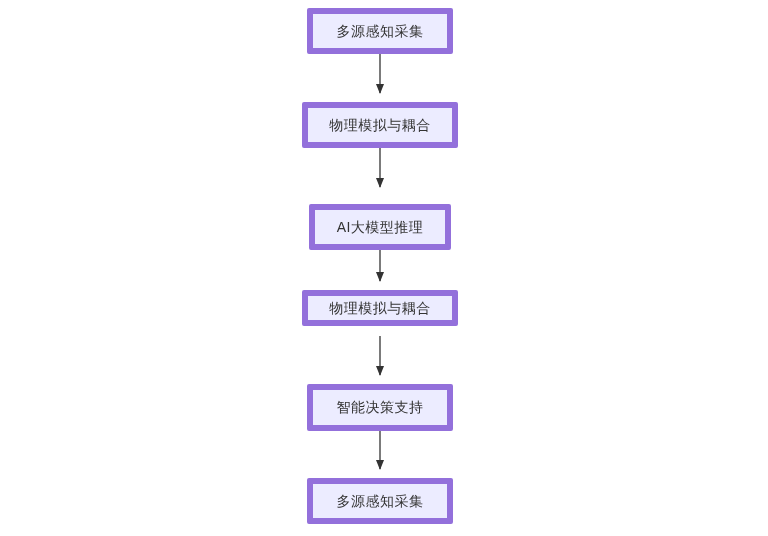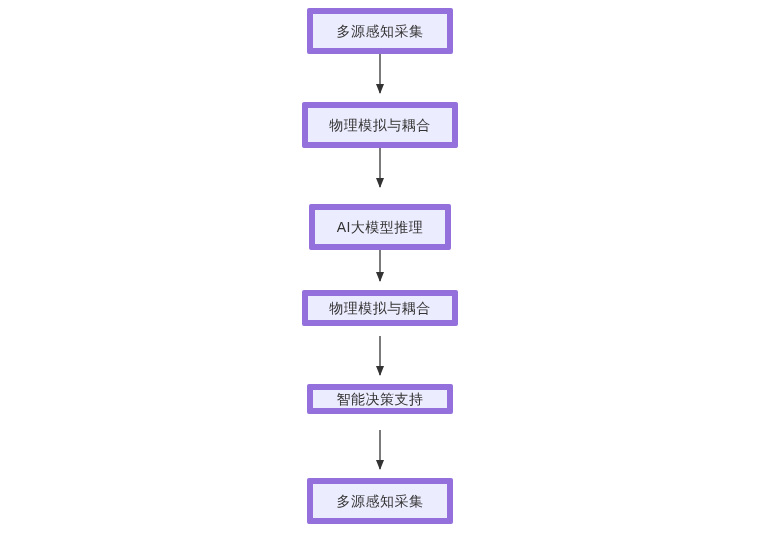--- a/index.html
+++ b/index.html
@@ -66,20 +66,20 @@
       </div>
       <div class="node" style="left: 302px; top: 102px; width: 156px; height: 46px; background: rgb(236, 236, 255); border-color: rgb(147, 112, 219);">
         <span>物理模拟与耦合</span>
       </div>
       <div class="node" style="left: 309px; top: 204px; width: 142px; height: 46px; background: rgb(236, 236, 255); border-color: rgb(147, 112, 219);">
         <span>AI大模型推理</span>
       </div>
       <div class="node" style="left: 302px; top: 290px; width: 156px; height: 36px; background: rgb(236, 236, 255); border-color: rgb(147, 112, 219);">
         <span>物理模拟与耦合</span>
       </div>
-      <div class="node" style="left: 307px; top: 384px; width: 146px; height: 30px; background: rgb(236, 236, 255); border-color: rgb(147, 112, 219);">
+      <div class="node" style="left: 307px; top: 384px; width: 146px; height: 47px; background: rgb(236, 236, 255); border-color: rgb(147, 112, 219);">
         <span>智能决策支持</span>
       </div>
       <div class="node" style="left: 307px; top: 478px; width: 146px; height: 46px; background: rgb(236, 236, 255); border-color: rgb(147, 112, 219);">
         <span>多源感知采集</span>
       </div>
     </div>
 </div>
 
 </body></html>

